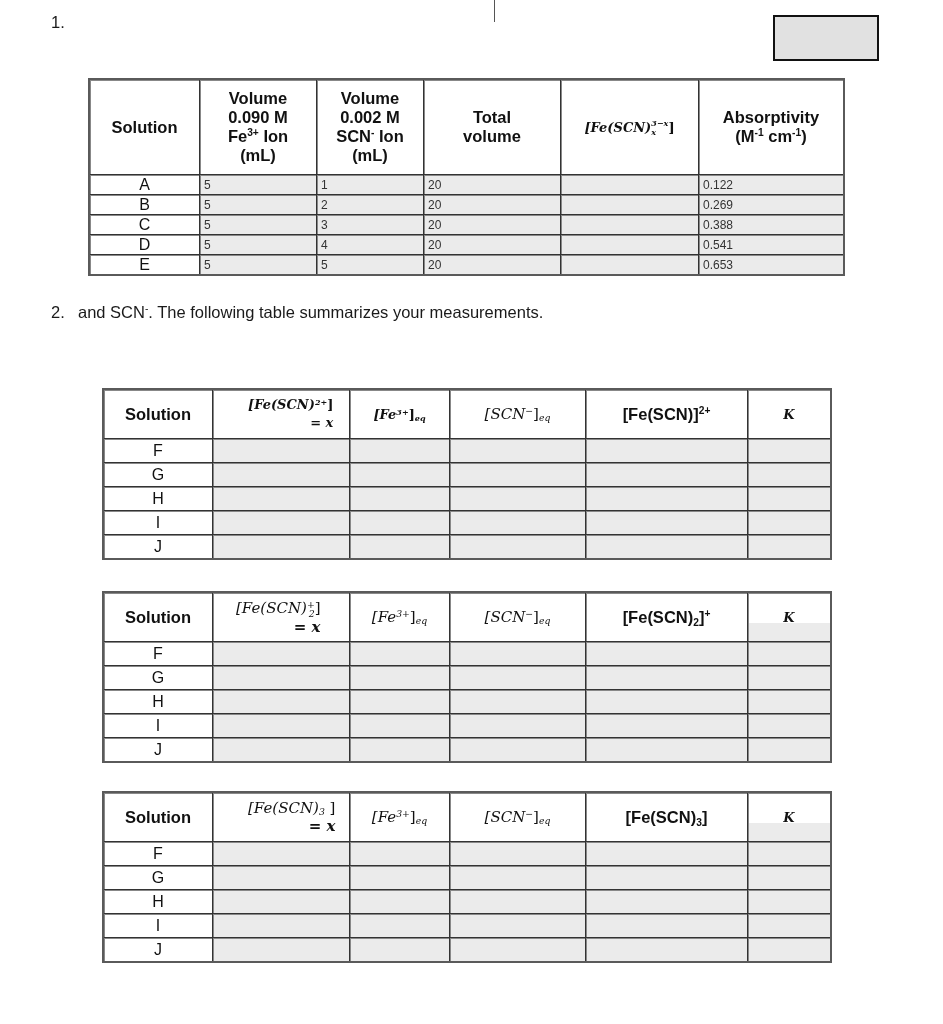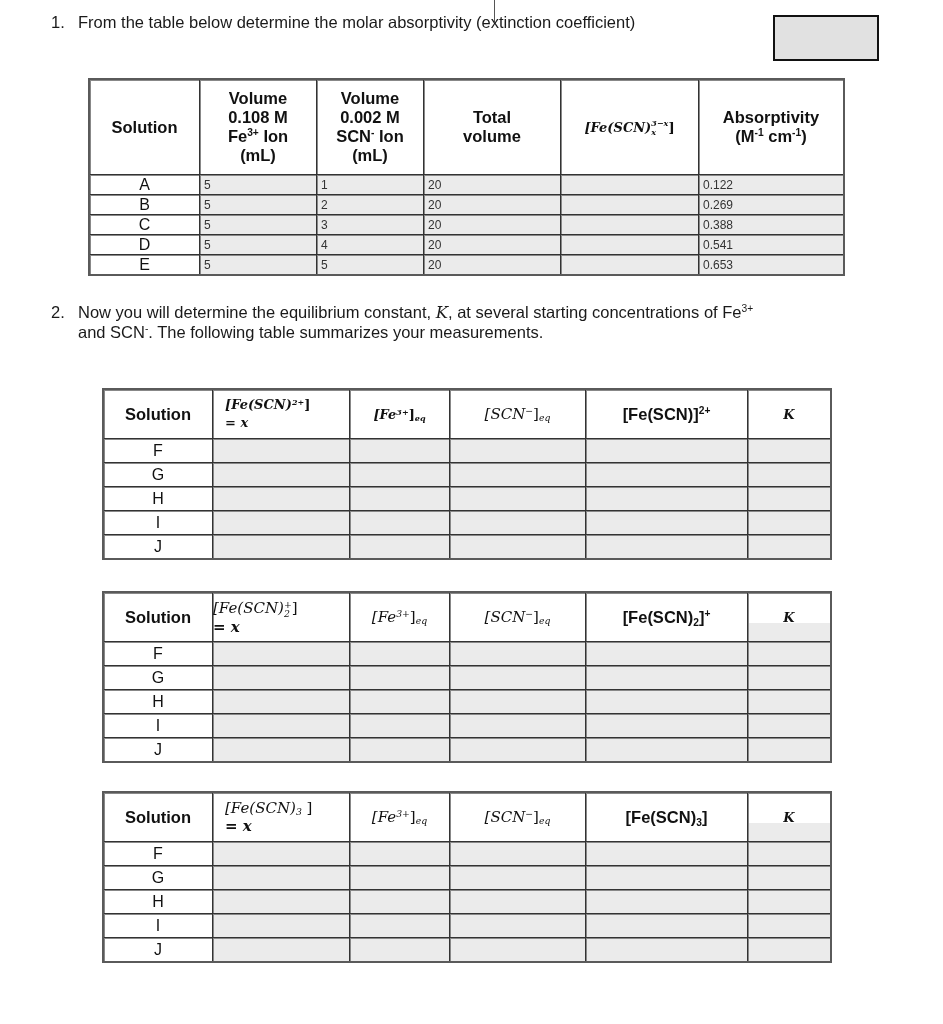--- a/index.html
+++ b/index.html
@@ -48,50 +48,49 @@
   }
 
   #table1 { left: 88px; top: 78px; width: 753px; }
   #table1 .hdr th { height: 94px; margin-left: 32px; }
   #table1 tr.row td { height: 19px; }
 
   .t2 { left: 102px; width: 726px; }
   .t2 .hdr th { height: 48px; }
   .t2 tr.row td { height: 23px; }
   .kcell-shade { background: linear-gradient(#fff 0, #fff 62%, #ebebeb 62%) !important; }
-  .mh-stack { display: inline-block; text-align: left; line-height: 18px; }
+  .mh-stack { display: inline-block; text-align: right; line-height: 18px; margin-left: 23px; }
 </style>
 </head>
 <body>
 
 <div id="cursor-line"></div>
 
 <div class="q" style="left:51px; top:12px;">
   <span class="num">1.</span>
   <div class="body">
-    <span class="line">From the table below determine the molar absorptivity (extinction coefficient)</span>
   </div>
 </div>
 <div id="answer-box"></div>
 
 <table class="grid" id="table1">
   <colgroup>
     <col style="width:110px">
       <col style="width:117px">
       <col style="width:107px">
     <col style="width:137px">
       <col style="width:138px">
       <col style="width:144px">
   </colgroup>
   <tbody>
       <tr class="hdr">
     <th>Solution</th>
     <th>
       <span>Volume</span><br>
-      <span>0.108 M</span><br>
+      <span>0.090 M</span><br>
       <span>Fe</span><sup>3+</sup><span> Ion</span><br>
       <span>(mL)</span>
     </th>
     <th>
       <span>Volume</span><br>
       <span>0.002 M</span><br>
       <span>SCN</span><sup>-</sup><span> Ion</span><br>
       <span>(mL)</span>
     </th>
     <th>
@@ -145,21 +144,20 @@
     <td class="cell">20</td>
     <td class="cell"></td>
     <td class="cell">0.653</td>
   </tr>
 </tbody>
   </table>
 
 <div class="q" style="left:51px; top:302px;">
   <span class="num">2.</span>
   <div class="body">
-    <span class="line"><span>Now you will determine the equilibrium constant, </span><span class="math">K</span><span>, at several starting concentrations of Fe</span><sup>3+</sup></span>
     <span class="line"><span>and SCN</span><sup>-</sup><span>. The following table summarizes your measurements.</span></span>
   </div>
 </div>
 
 <table class="grid t2" style="top:388px;">
   <colgroup>
     <col style="width:109px">
       <col style="width:137px">
       <col style="width:100px">
     <col style="width:136px">

